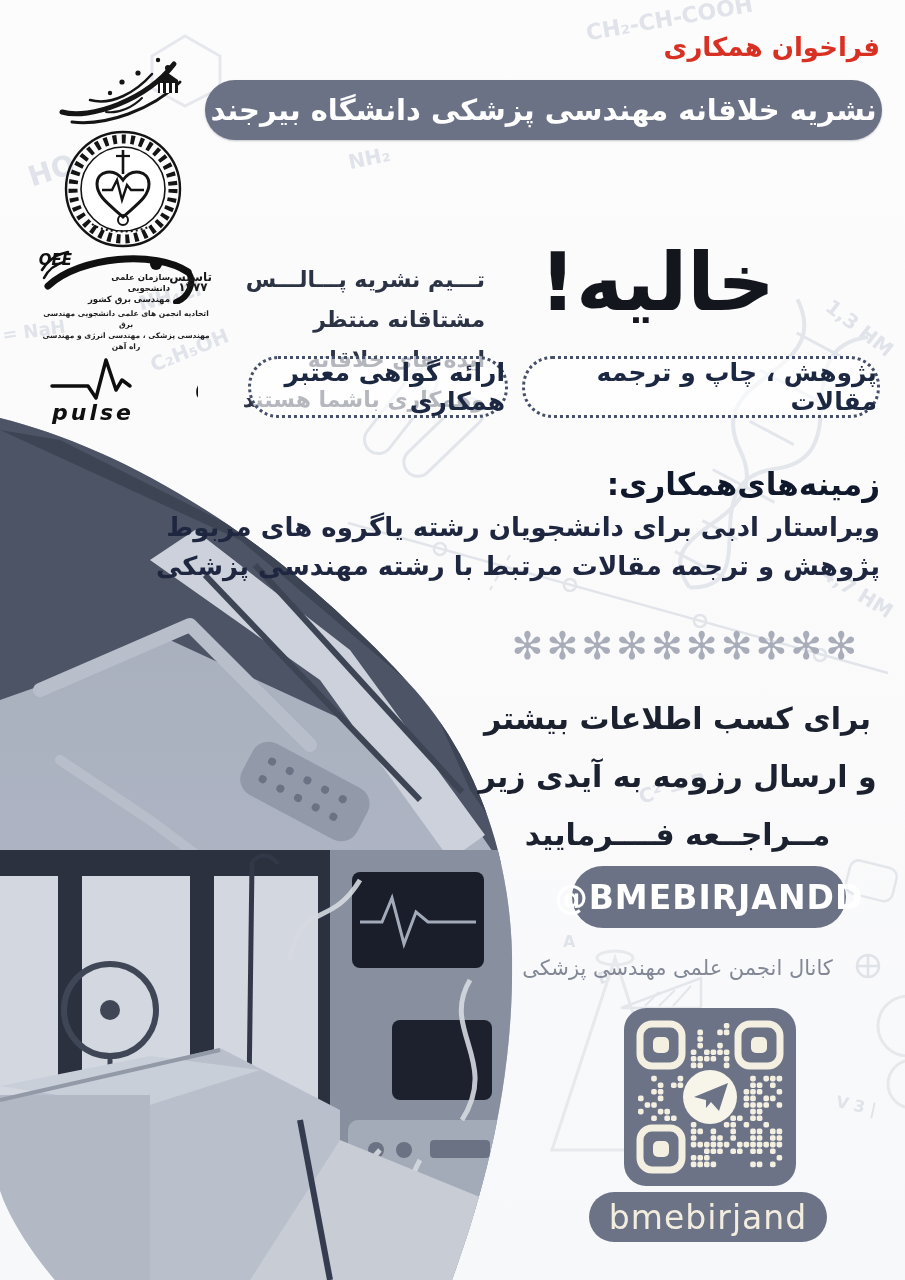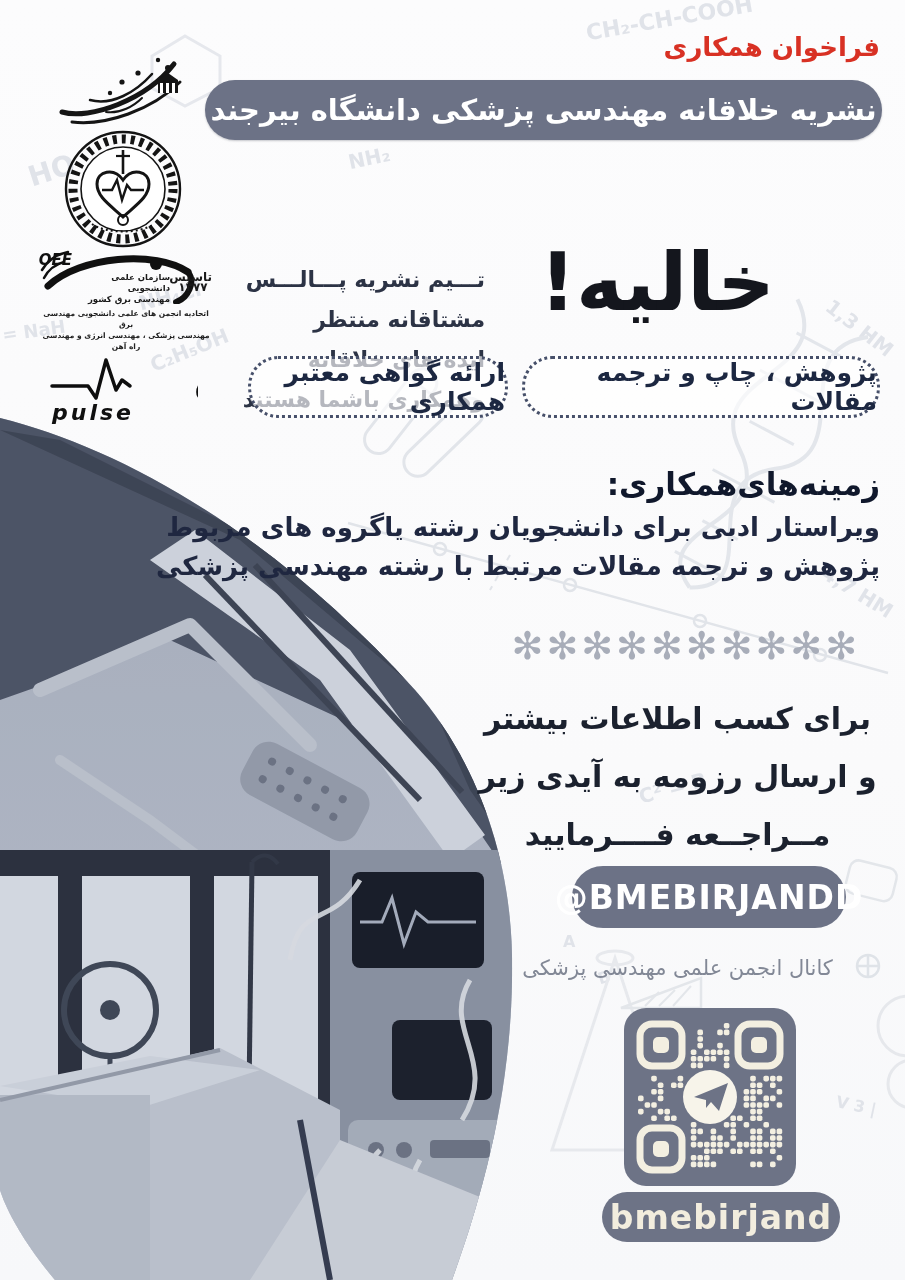--- a/index.html
+++ b/index.html
@@ -58,22 +58,22 @@
     color:#1f2740;line-height:39px;z-index:2;}
   .asterisks{right:45px;top:624px;font-size:38px;letter-spacing:3px;color:#a8adb9;z-index:2;}
   .info-block{left:470px;right:20px;top:690px;text-align:center;font-size:30px;font-weight:bold;
     color:#1b212e;line-height:58px;z-index:2;}
   .handle-pill{left:572px;top:866px;width:274px;height:62px;background:#6c7286;border-radius:34px;
     color:#ffffff;font-size:33px;font-weight:bold;letter-spacing:1px;display:flex;align-items:center;
     justify-content:center;z-index:2;}
   .channel-caption{left:470px;right:20px;top:956px;text-align:center;font-size:21px;color:#828896;z-index:2;}
   .qr-box{left:624px;top:1008px;width:172px;height:178px;z-index:2;}
   .qr-pill{left:589px;top:1192px;width:238px;height:50px;background:#6d7386;border-radius:26px;
-    color:#f2edde;font-size:33px;font-weight:bold;letter-spacing:1px;display:flex;align-items:center;
-    justify-content:center;z-index:2;margin-left:13px;}
+    color:#f2edde;font-size:33px;font-weight:normal;letter-spacing:1px;display:flex;align-items:center;
+    justify-content:center;z-index:2;}
 
   .photo-wrap{left:0;top:0;width:905px;height:1280px;z-index:1;pointer-events:none;}
 </style>
 </head>
 <body>
 
 <div class="stage rtl">
 
   <div class="doodle d0" dir="ltr">CH₂-CH-COOH</div>
   <div class="doodle d1" dir="ltr">NH₂</div>

